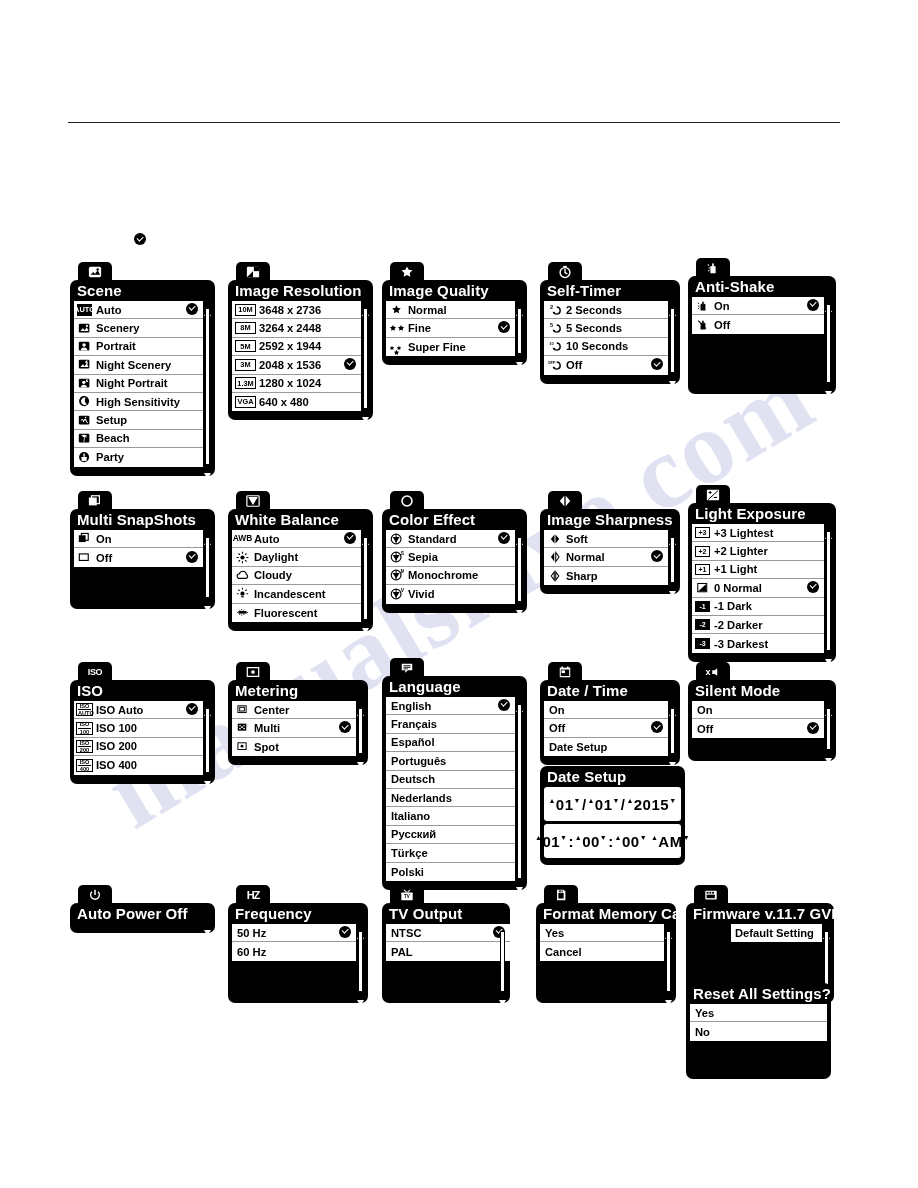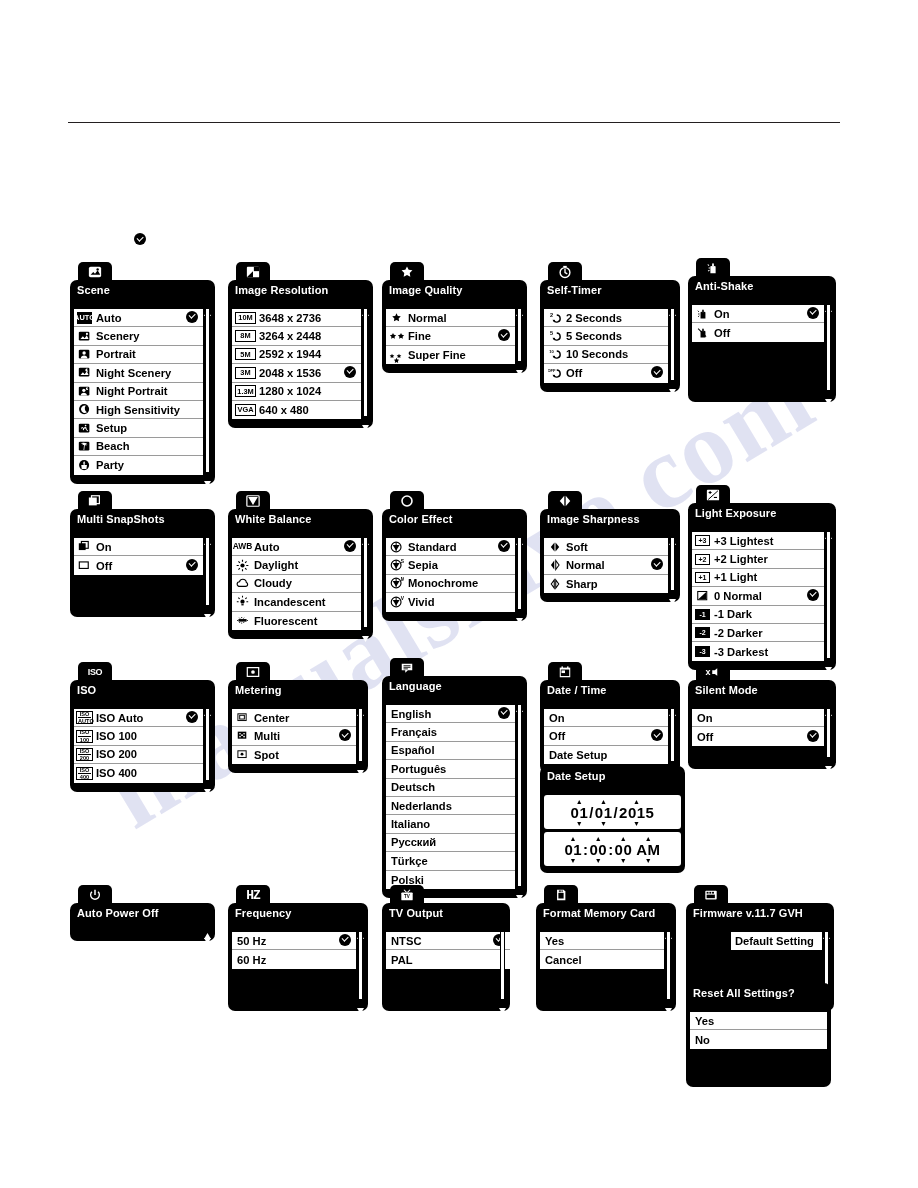--- a/index.html
+++ b/index.html
@@ -35,22 +35,22 @@
     border-radius:5px 5px 0 0;
     display:flex;align-items:center;justify-content:center;
   }
   .tab svg{display:block;}
   .body{
     position:absolute;top:18px;left:0;
     background:#000;border-radius:7px;
     padding:0;box-sizing:border-box;
   }
   .title{
-    color:#fff;font-size:11px;font-weight:700;
-    padding:4px 0 12px 7px;line-height:13px;letter-spacing:.1px;
+    color:#fff;font-size:15px;font-weight:700;
+    padding:4px 0 4px 7px;line-height:13px;letter-spacing:.1px;
     white-space:nowrap;
   }
   .rows{position:relative;margin:0 4px;}
   .row{
     background:#fff;color:#000;
     height:18.4px;box-sizing:border-box;
     border-bottom:1px solid #9a9a9a;
     display:flex;align-items:center;
     font-size:11.2px;font-weight:700;
     padding-left:3px;position:relative;
@@ -97,21 +97,21 @@
   .row.res .ico{width:21px;min-width:21px;margin-right:3px;}
   .row.res .bx{min-width:21px;}
 
   
   .dsrow{
     background:#fff;height:34px;margin:0 4px 3px 4px;border-radius:3px;
     display:flex;align-items:center;justify-content:center;
     font-size:15px;font-weight:700;letter-spacing:.4px;position:relative;
   }
   .segs{display:flex;align-items:center;}
-  .seg{display:flex;flex-direction:column;align-items:center;line-height:1;}
+  .seg{display:flex;align-items:flex-start;line-height:1;}
   .seg .ar{font-size:7px;height:7px;line-height:7px;}
   .seg .v{font-size:15px;font-weight:700;letter-spacing:.5px;}
   .sep{font-size:15px;font-weight:700;margin:0 1px;align-self:center;}
 
   
   .row.center{justify-content:center;padding-left:4px;margin-left:41px;}
 </style>
 </head>
 <body>
 
@@ -1054,21 +1054,21 @@
               <div class="track"></div>
               <div class="arrD"><svg width="7" height="6" viewBox="0 0 7 6">
                   <path d="M3.5 6L0 0h7z" fill="#fff"></path>
                 </svg></div>
             </div>
           </div>
         </div>
       </div>
       <div class="panel" style="left: 228px; top: 885px;">
         <div class="tab">
-          <span style="color:#fff;font-size:13px;font-weight:700;letter-spacing:-1px;font-family:Liberation Mono, monospace">HZ</span>
+          <span style="color:#fff;font-size:11px;font-weight:700;letter-spacing:-1px;font-family:Liberation Sans, sans-serif">HZ</span>
         </div>
         <div class="body" style="width:140px">
           <div class="title">Frequency</div>
           <div class="rows" style="width:124px">
             <div class="row noico">
               <span class="lbl">50 Hz</span>
               <span class="chk"><span class="ckc"></span></span>
             </div>
             <div class="row noico">
               <span class="lbl">60 Hz</span>

